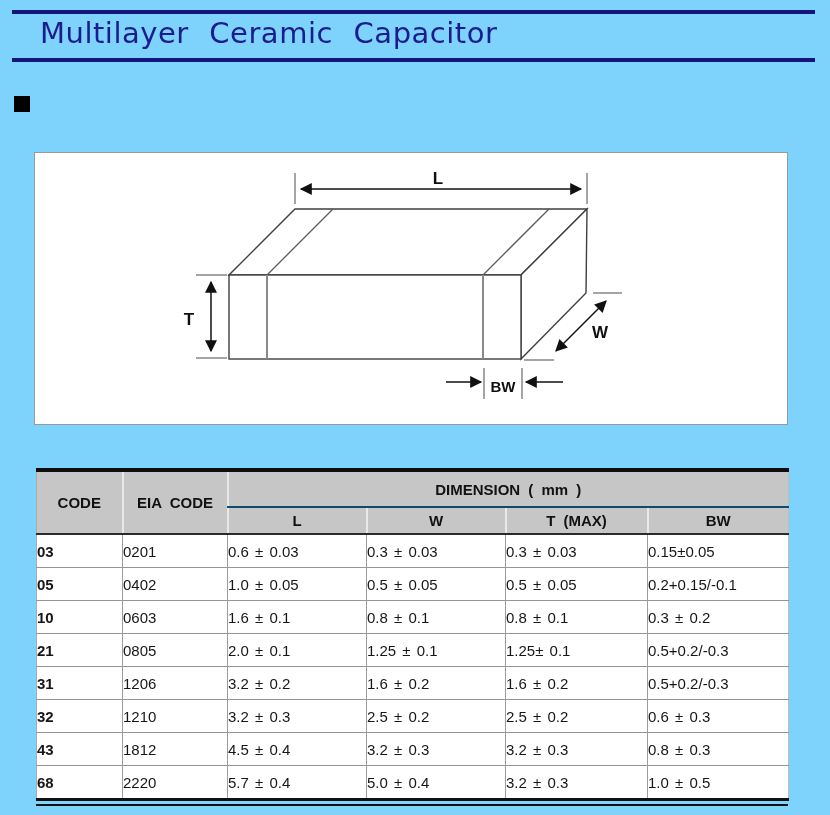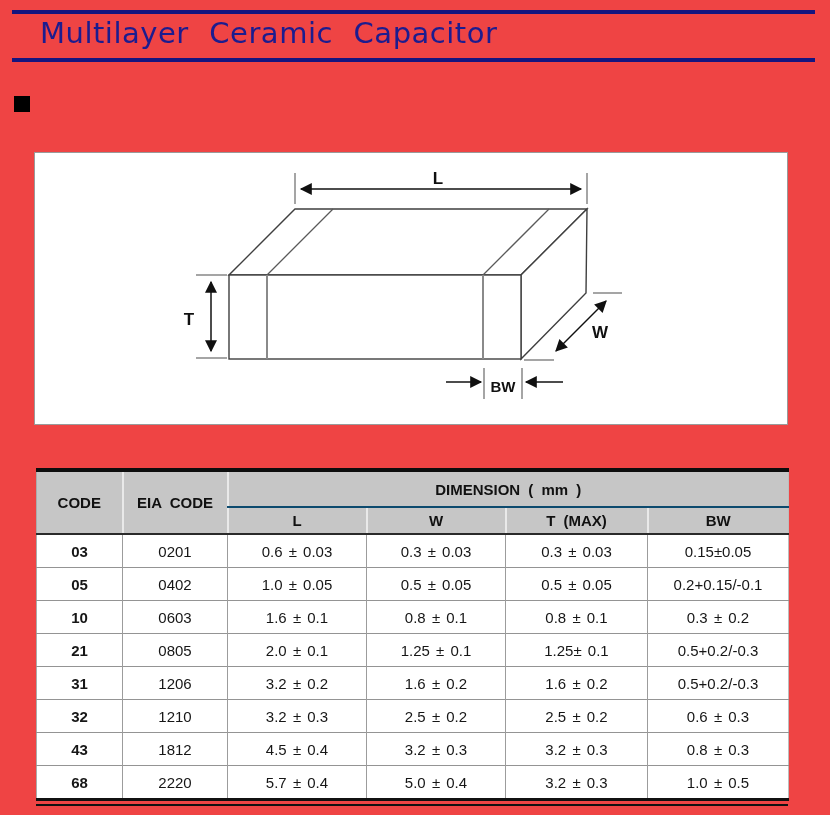--- a/index.html
+++ b/index.html
@@ -1,16 +1,16 @@
 <!DOCTYPE html>
 <html><head>
 <meta charset="utf-8">
 <style>
   html,body{margin:0;padding:0;background:#ffffff;}
-  .page{position:relative;width:830px;height:815px;background:#ef4444;overflow:hidden;
+  .page{position:relative;width:830px;height:815px;background:#7dd3fc;overflow:hidden;
         font-family:"Liberation Sans",sans-serif;color:#141414;}
 
   
   .rule{position:absolute;left:12px;width:803px;height:4px;background:#15157f;}
   .rule-top{top:10px;}
   .rule-bottom{top:58px;}
   .page-title{position:absolute;left:40px;top:16px;
               font-family:"DejaVu Sans",sans-serif;font-size:29px;font-weight:500;
               color:#1c1c8f;word-spacing:11px;letter-spacing:0.5px;white-space:nowrap;}
 
@@ -29,21 +29,21 @@
   .table-wrap{position:absolute;left:36px;top:468px;width:752px;}
   table.dim-table{border-collapse:collapse;table-layout:fixed;width:752px;
                   border-top:4px solid #0d0d0d;border-left:1px solid #ababab;
                   border-right:1px solid #bdbdbd;border-bottom:3px solid #111;}
   .dim-table th{background:#c6c6c6;color:#111;font-size:15px;font-weight:bold;
                 word-spacing:4px;text-align:center;vertical-align:middle;padding:0;}
   .dim-table th.group-th{height:34px;border-bottom:2px solid #0c4a6e;border-left:2px solid #e9e9e9;}
   .dim-table th.sub-th{height:25px;border-left:2px solid #e9e9e9;border-bottom:2px solid #2a2a2a;}
   .dim-table th.span-th{border-bottom:2px solid #2a2a2a;}
   .dim-table th.eia-th{border-left:2px solid #e9e9e9;margin-left:34px;}
-  .dim-table td{height:32px;text-align:center;vertical-align:middle;font-size:15px;
+  .dim-table td{height:32px;text-align:left;vertical-align:middle;font-size:15px;
                 color:#161616;word-spacing:2px;border-top:1px solid #949494;
                 border-left:1px solid #9c9c9c;padding:0;background:#fff;}
   .dim-table td:first-child{border-left:none;font-weight:bold;}
   .dim-table tbody tr:first-child td{border-top:none;}
   .double-line{width:752px;height:2px;background:#111;margin-top:3px;}
 </style>
 </head>
 <body>
 
 <div class="page">

